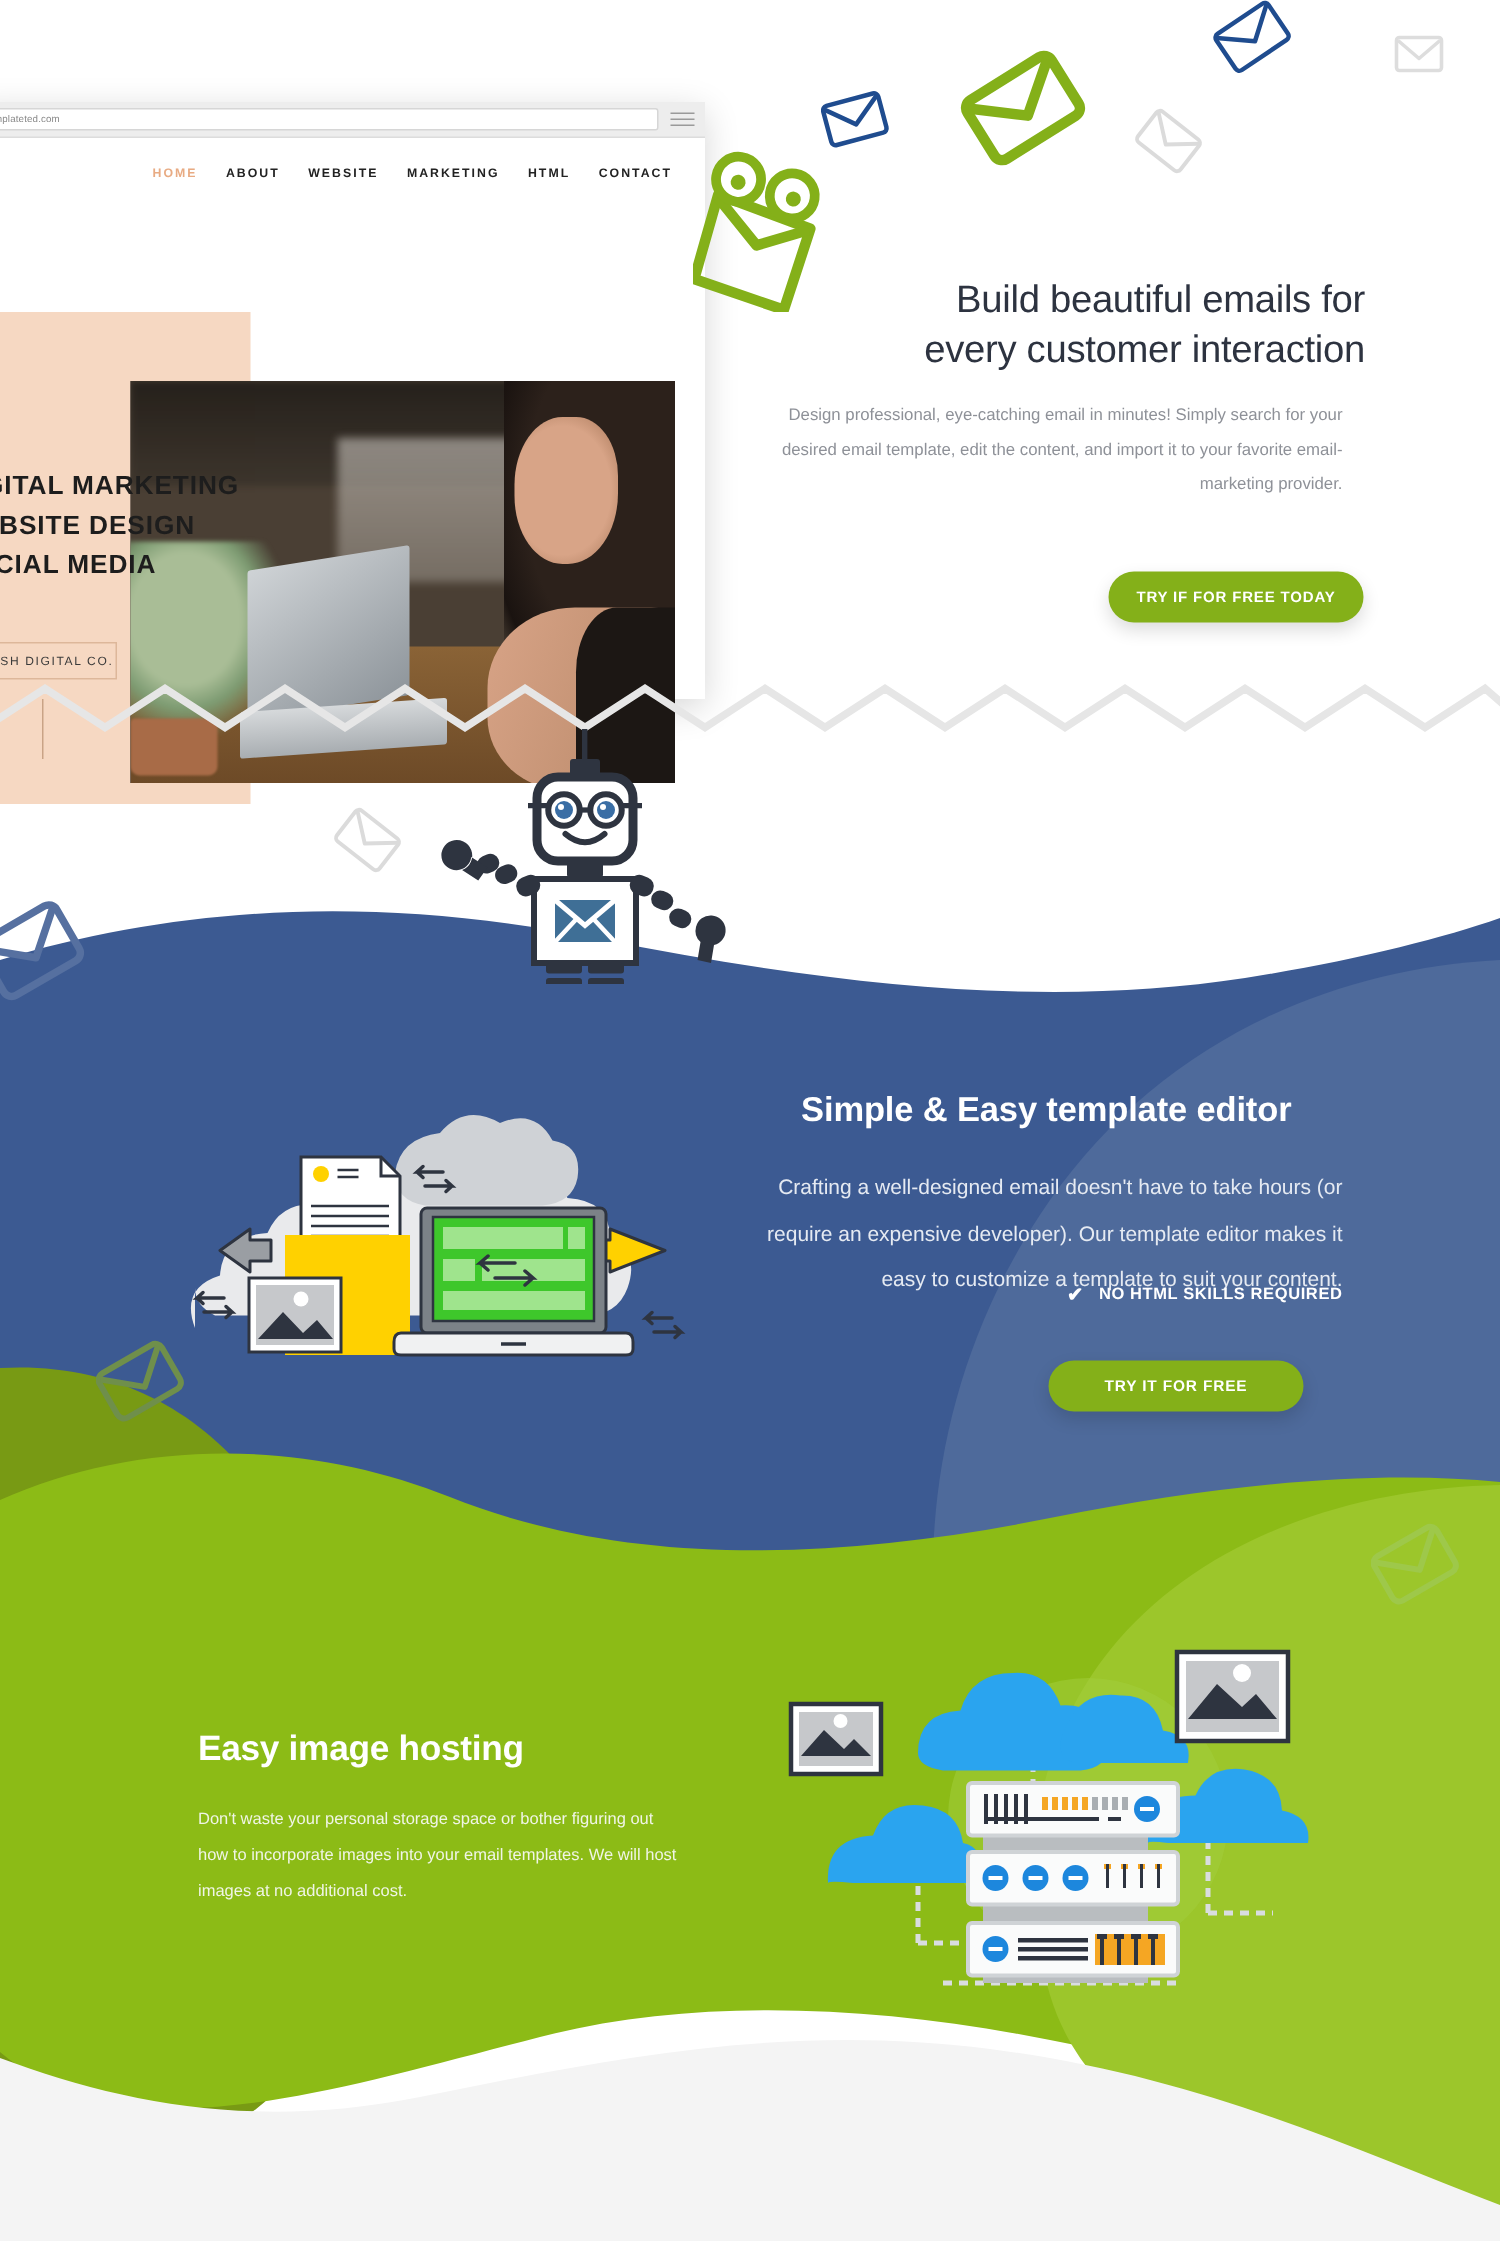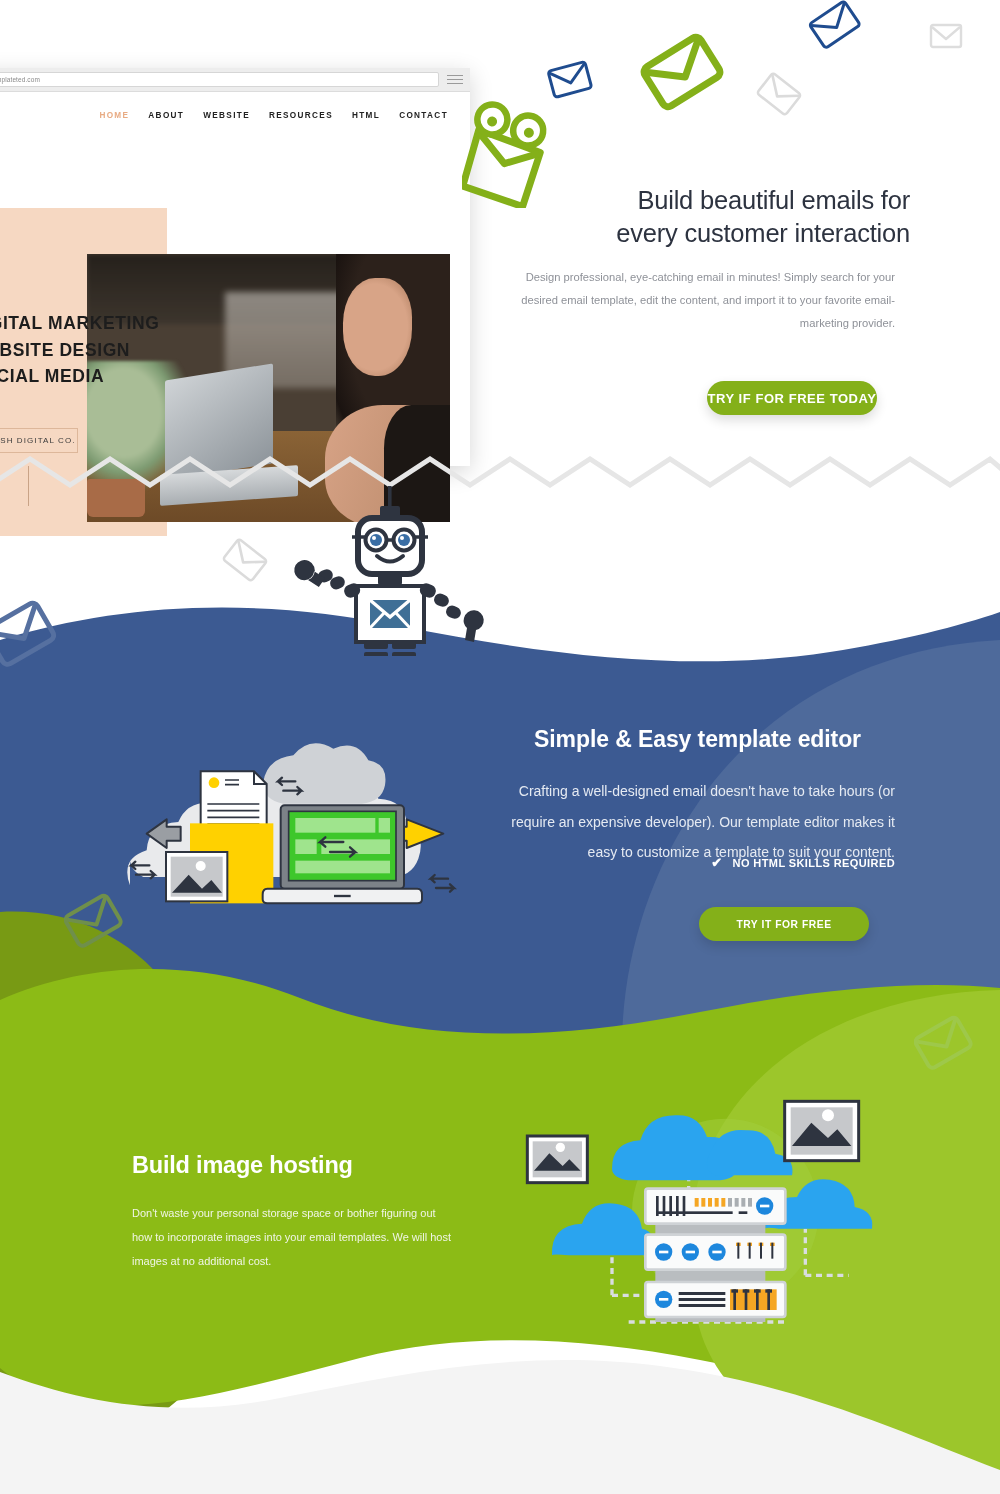--- a/index.html
+++ b/index.html
@@ -138,21 +138,21 @@
   .hero-sub {
     position:absolute; left:515px; top:266px; width:380px;
     text-align:right; font-size:11.2px; line-height:2.04; color:#8e9198;
   }
   .btn {
     position:absolute; border:none; border-radius:22px; cursor:pointer;
     background:#84b019; color:#fff; font-weight:bold; letter-spacing:.55px;
     box-shadow:0 5px 12px rgba(0,0,0,.14);
     display:flex; align-items:center; justify-content:center;
   }
-  .btn-hero { left:707px; top:381px; width:170px; height:34px; font-size:13px; }
+  .btn-hero { left:739px; top:381px; width:170px; height:34px; font-size:10px; }
 
   
   .zigzag { position:absolute; left:0; top:455px; width:1000px; height:36px; }
 
   
   .env { position:absolute; }
 
   
   .blue-head {
     position:absolute; left:500px; top:726px; width:395px; text-align:center;
@@ -212,21 +212,21 @@
         <div class="hamb">
             <i></i>
             <i></i>
             <i></i>
           </div>
       </div>
       <div class="browser-nav">
         <a href="#" class="active">HOME</a>
         <a href="#">ABOUT</a>
         <a href="#">WEBSITE</a>
-        <a href="#">RESOURCES</a>
+        <a href="#">MARKETING</a>
         <a href="#">HTML</a>
         <a href="#">CONTACT</a>
       </div>
       <div class="peach-panel"></div>
 
       <div class="photo">
         <div class="sky"></div>
         <div class="dark"></div>
         <div class="machine"></div>
         <div class="counter"></div>
@@ -425,21 +425,21 @@
   </svg>
 
   <h2 class="blue-head">Simple &amp; Easy template editor</h2>
   <p class="blue-sub">Crafting a well-designed email doesn't have to take hours (or require an expensive developer).  Our template editor makes it easy to customize a template to suit your content.</p>
   <div class="blue-check">
     <span class="tick">✔</span>
     <span>NO HTML SKILLS REQUIRED</span>
   </div>
   <button class="btn btn-blue">TRY IT FOR FREE</button>
 
-  <h2 class="green-head">Build image hosting</h2>
+  <h2 class="green-head">Easy image hosting</h2>
   <p class="green-sub">Don't waste your personal storage space or bother figuring out how to incorporate images into your email templates.  We will host images at no additional cost.</p>
 
   <svg class="ill" style="left:512px;top:1082px;" width="378" height="250" viewBox="0 0 1134 750">
 
     <circle cx="640" cy="390" r="280" fill="#a2cd3c" opacity=".55"></circle>
 
     <g stroke="#d9dde0" stroke-width="10" stroke-dasharray="18 14" fill="none">
       <path d="M300 640 H560"></path>
       <path d="M300 640 V500"></path>
       <path d="M880 580 H1010"></path>

